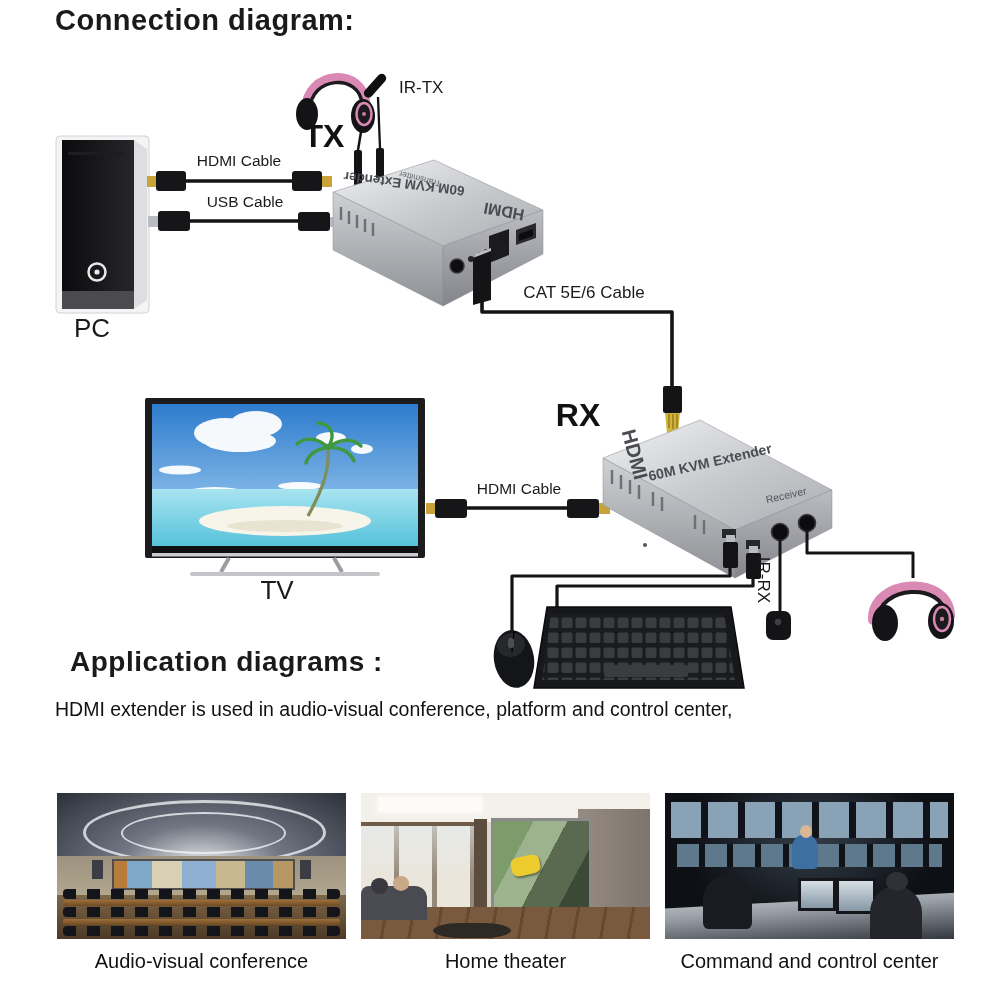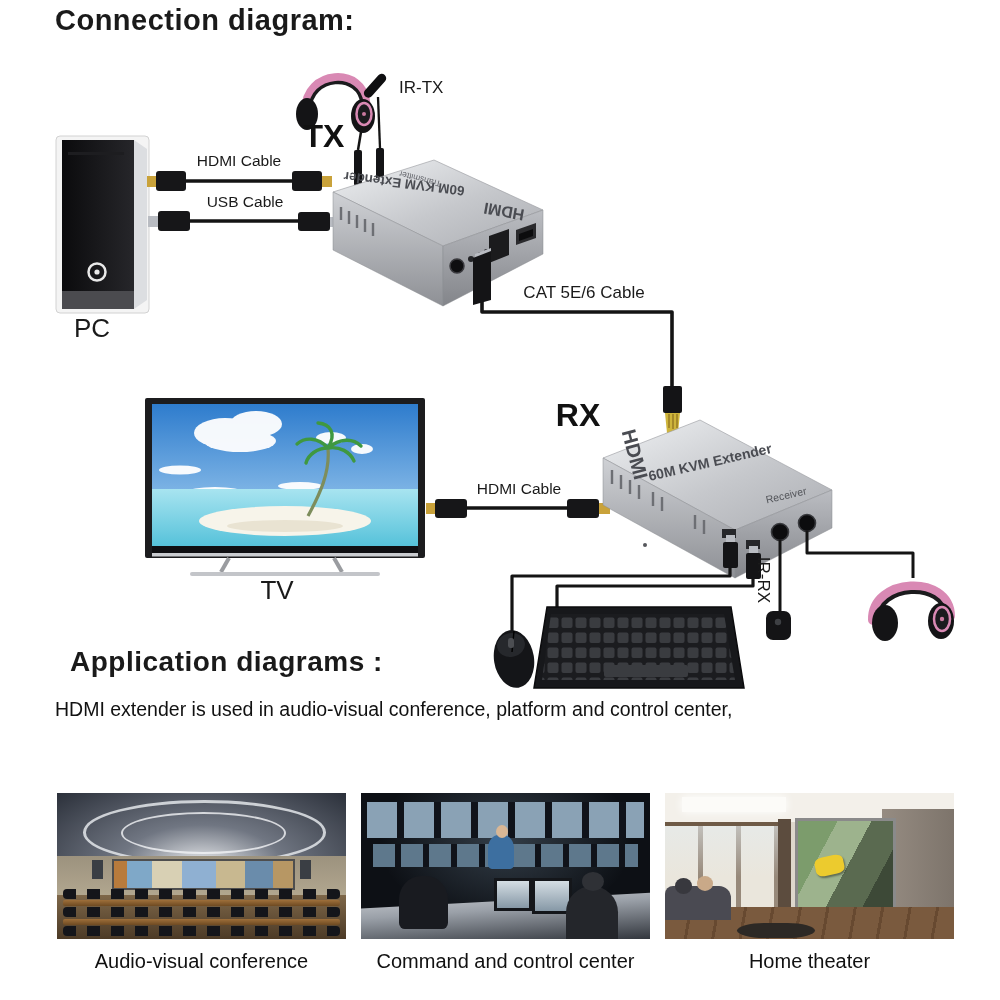--- a/index.html
+++ b/index.html
@@ -299,47 +299,47 @@
         <div class="p1-row p1-chairs" style="top:66%;"></div>
         <div class="p1-row p1-table" style="top:73%;"></div>
         <div class="p1-row p1-chairs" style="top:78%;"></div>
         <div class="p1-row p1-table" style="top:86%;"></div>
         <div class="p1-row p1-chairs" style="top:91%;"></div>
       </div>
       <div class="caption">Audio-visual conference</div>
     </div>
 
     <div class="card">
+      <div class="photo p3">
+        <div class="p3-light"></div>
+        <div class="p3-win"></div>
+        <div class="p3-curtain"></div>
+        <div class="p3-wall"></div>
+        <div class="p3-screen"></div>
+        <div class="p3-car"></div>
+        <div class="p3-floor"></div>
+        <div class="p3-couch"></div>
+        <div class="p3-h1"></div>
+        <div class="p3-h2"></div>
+        <div class="p3-table"></div>
+      </div>
+      <div class="caption">Home theater</div>
+    </div>
+
+    <div class="card">
       <div class="photo p2">
         <div class="p2-glow"></div>
         <div class="p2-wall1"></div>
         <div class="p2-wall2"></div>
         <div class="p2-person"></div>
         <div class="p2-head"></div>
         <div class="p2-desk"></div>
         <div class="p2-mon p2-m1"></div>
         <div class="p2-mon p2-m2"></div>
         <div class="p2-chair"></div>
         <div class="p2-op"></div>
         <div class="p2-ophead"></div>
       </div>
       <div class="caption">Command and control center</div>
     </div>
 
-    <div class="card">
-      <div class="photo p3">
-        <div class="p3-light"></div>
-        <div class="p3-win"></div>
-        <div class="p3-curtain"></div>
-        <div class="p3-wall"></div>
-        <div class="p3-screen"></div>
-        <div class="p3-car"></div>
-        <div class="p3-floor"></div>
-        <div class="p3-couch"></div>
-        <div class="p3-h1"></div>
-        <div class="p3-h2"></div>
-        <div class="p3-table"></div>
-      </div>
-      <div class="caption">Home theater</div>
-    </div>
-
   </div>
 </div>
 
 </body></html>

